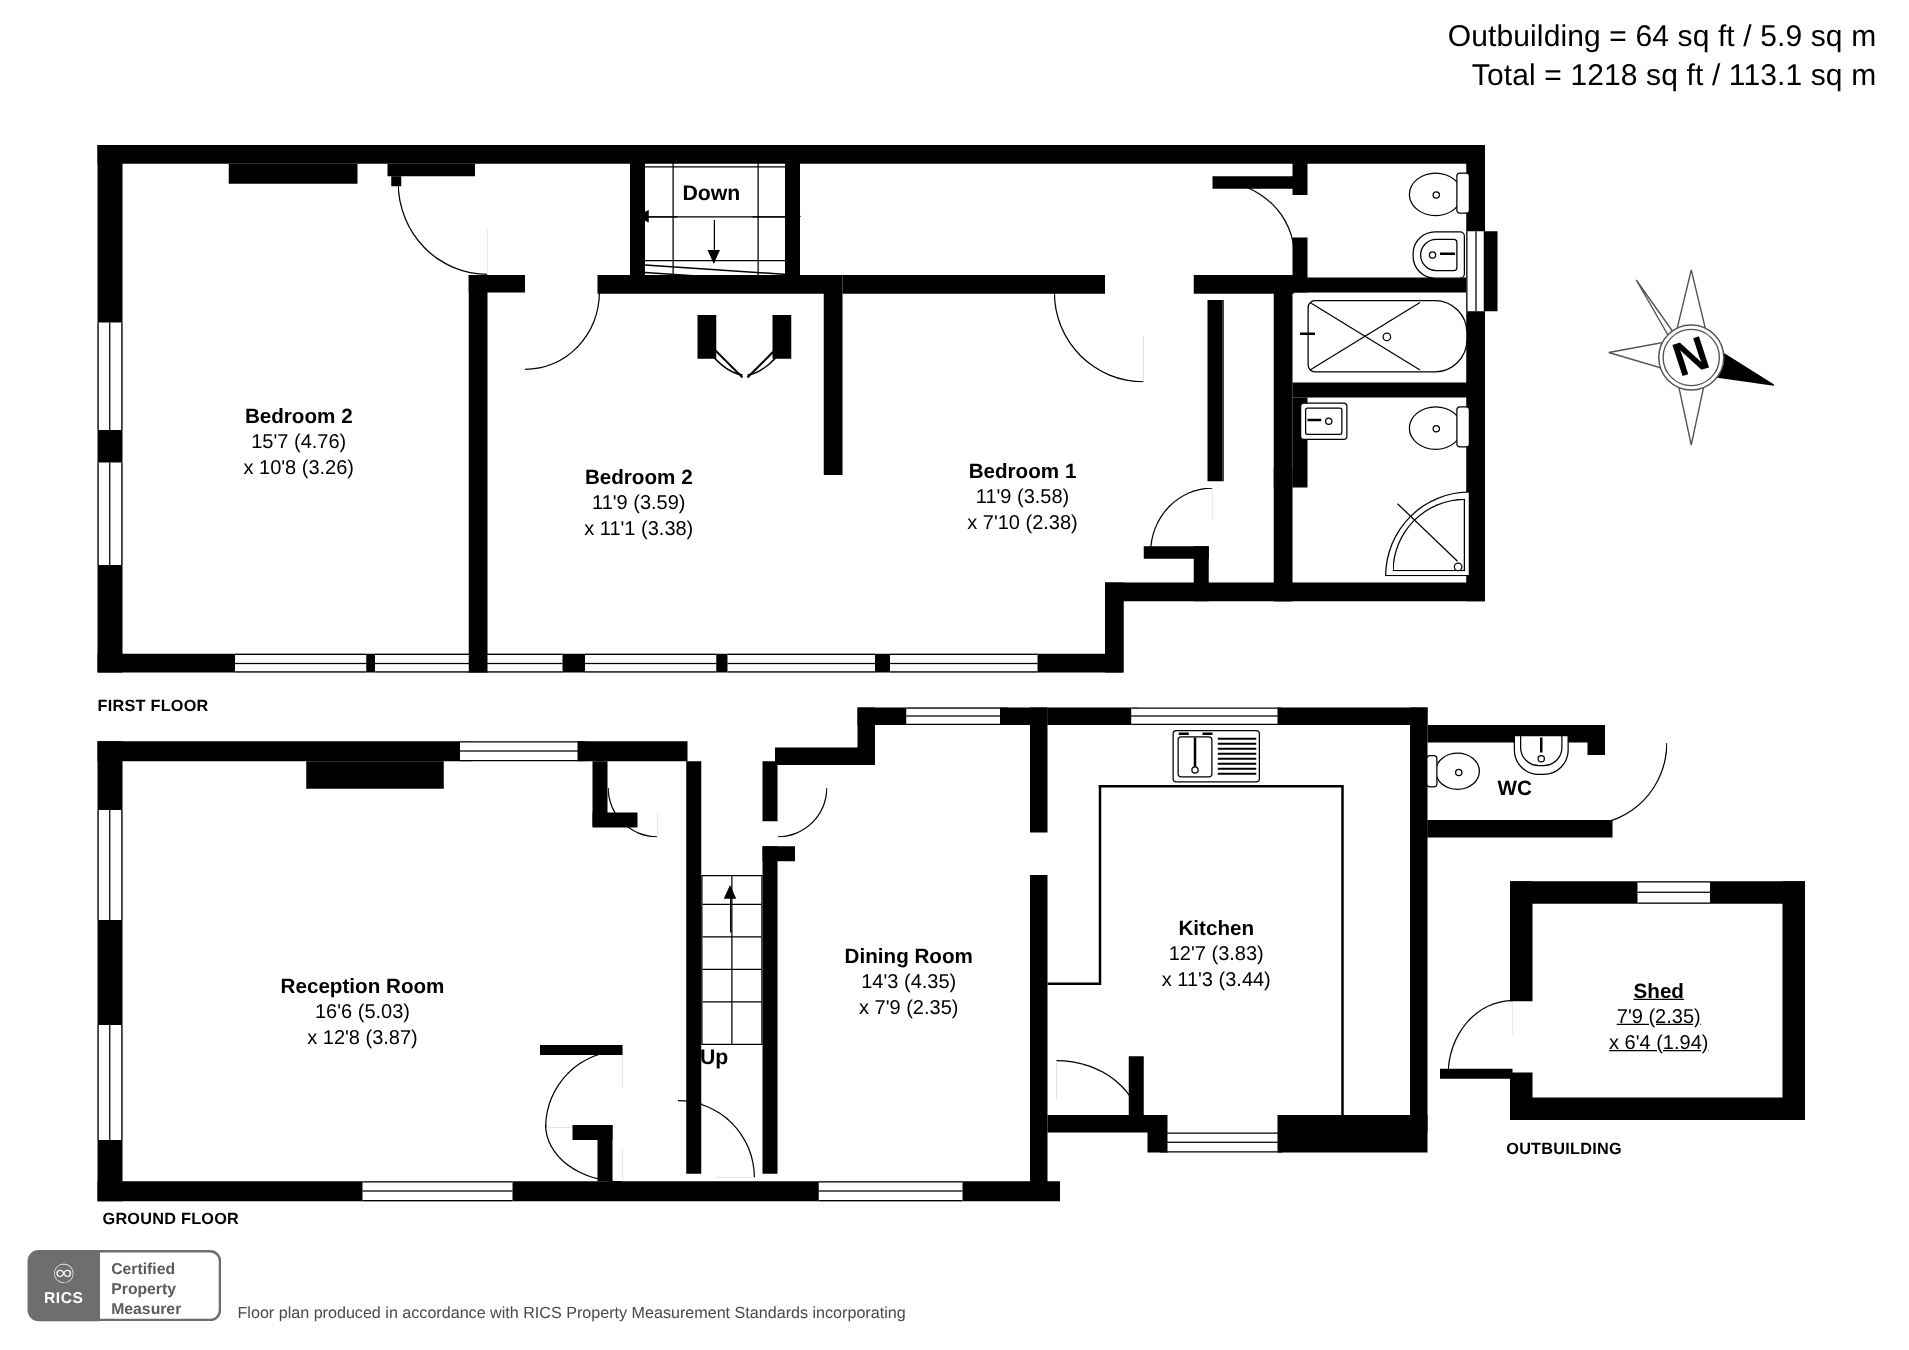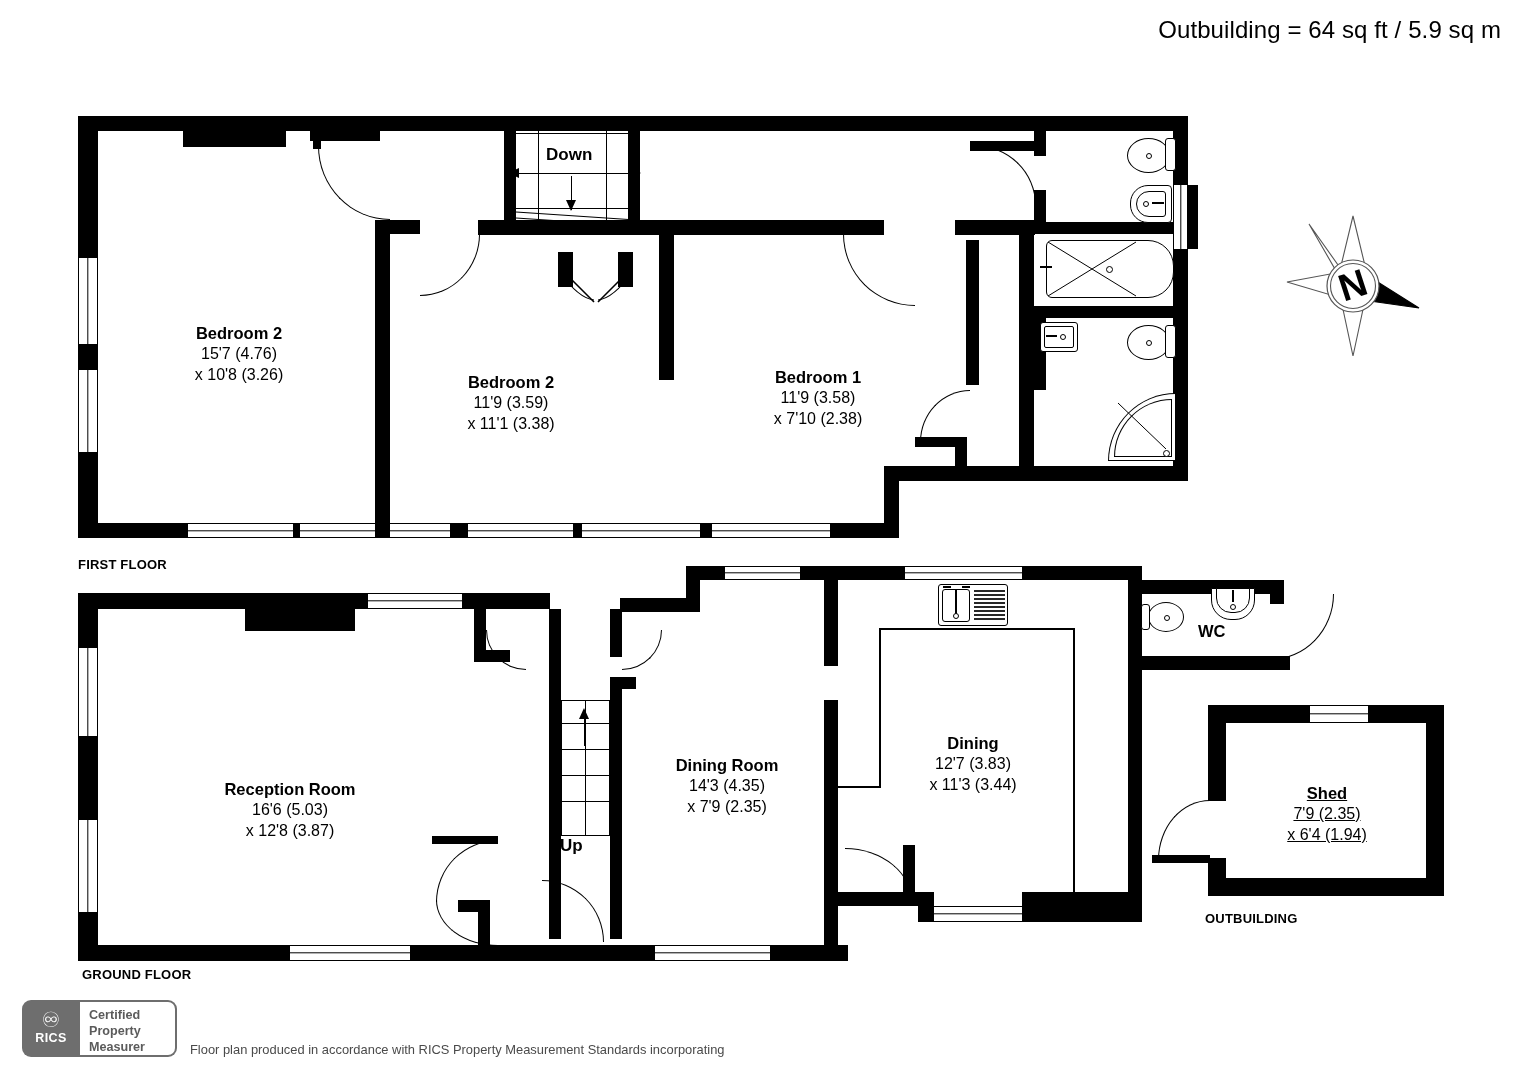--- a/index.html
+++ b/index.html
@@ -227,20 +227,21 @@
     color: #4a4a4a;
     line-height: 1.52;
     white-space: pre;
   }
 </style>
 </head>
 <body>
 
 <div id="header">
   <div class="hline">Outbuilding = 64 sq ft / 5.9 sq m</div>
+  <div class="hline">Total = 1218 sq ft / 113.1 sq m</div>
 </div>
 
 <div id="compass" style="left:1283px; top:212px; width:140px; height:148px;">
   <svg width="140" height="148" viewBox="0 0 140 148">
 
     <polygon points="70,4 84,62 70,74 56,62" fill="#ffffff" stroke="#555" stroke-width="1.1"></polygon>
     <polygon points="70,144 82,88 70,74 58,88" fill="#ffffff" stroke="#555" stroke-width="1.1"></polygon>
     <polygon points="4,70 58,60 70,74 58,86" fill="#ffffff" stroke="#555" stroke-width="1.1"></polygon>
     <polygon points="136,96 82,62 70,74 80,88" fill="#000000" stroke="#000" stroke-width="1.1"></polygon>
     <polygon points="26,12 60,60 70,74 56,64" fill="#ffffff" stroke="#555" stroke-width="1.1"></polygon>
@@ -521,21 +522,21 @@
     <div class="rl-name">Reception Room</div>
     <div class="rl-dim">16'6 (5.03)</div>
     <div class="rl-dim">x 12'8 (3.87)</div>
   </div>
   <div class="room-label" style="left:727px; top:755px;">
     <div class="rl-name">Dining Room</div>
     <div class="rl-dim">14'3 (4.35)</div>
     <div class="rl-dim">x 7'9 (2.35)</div>
   </div>
   <div class="room-label" style="left:973px; top:733px;">
-    <div class="rl-name">Dining</div>
+    <div class="rl-name">Kitchen</div>
     <div class="rl-dim">12'7 (3.83)</div>
     <div class="rl-dim">x 11'3 (3.44)</div>
   </div>
 
   <div class="floor-label" style="left:82px; top:967px;">GROUND FLOOR</div>
 </div>
 
 <div>
   <div class="wall" style="left:1208px; top:705px; width:236px; height:18px;"></div>
   <div class="wall" style="left:1208px; top:705px; width:18px; height:96px;"></div>

